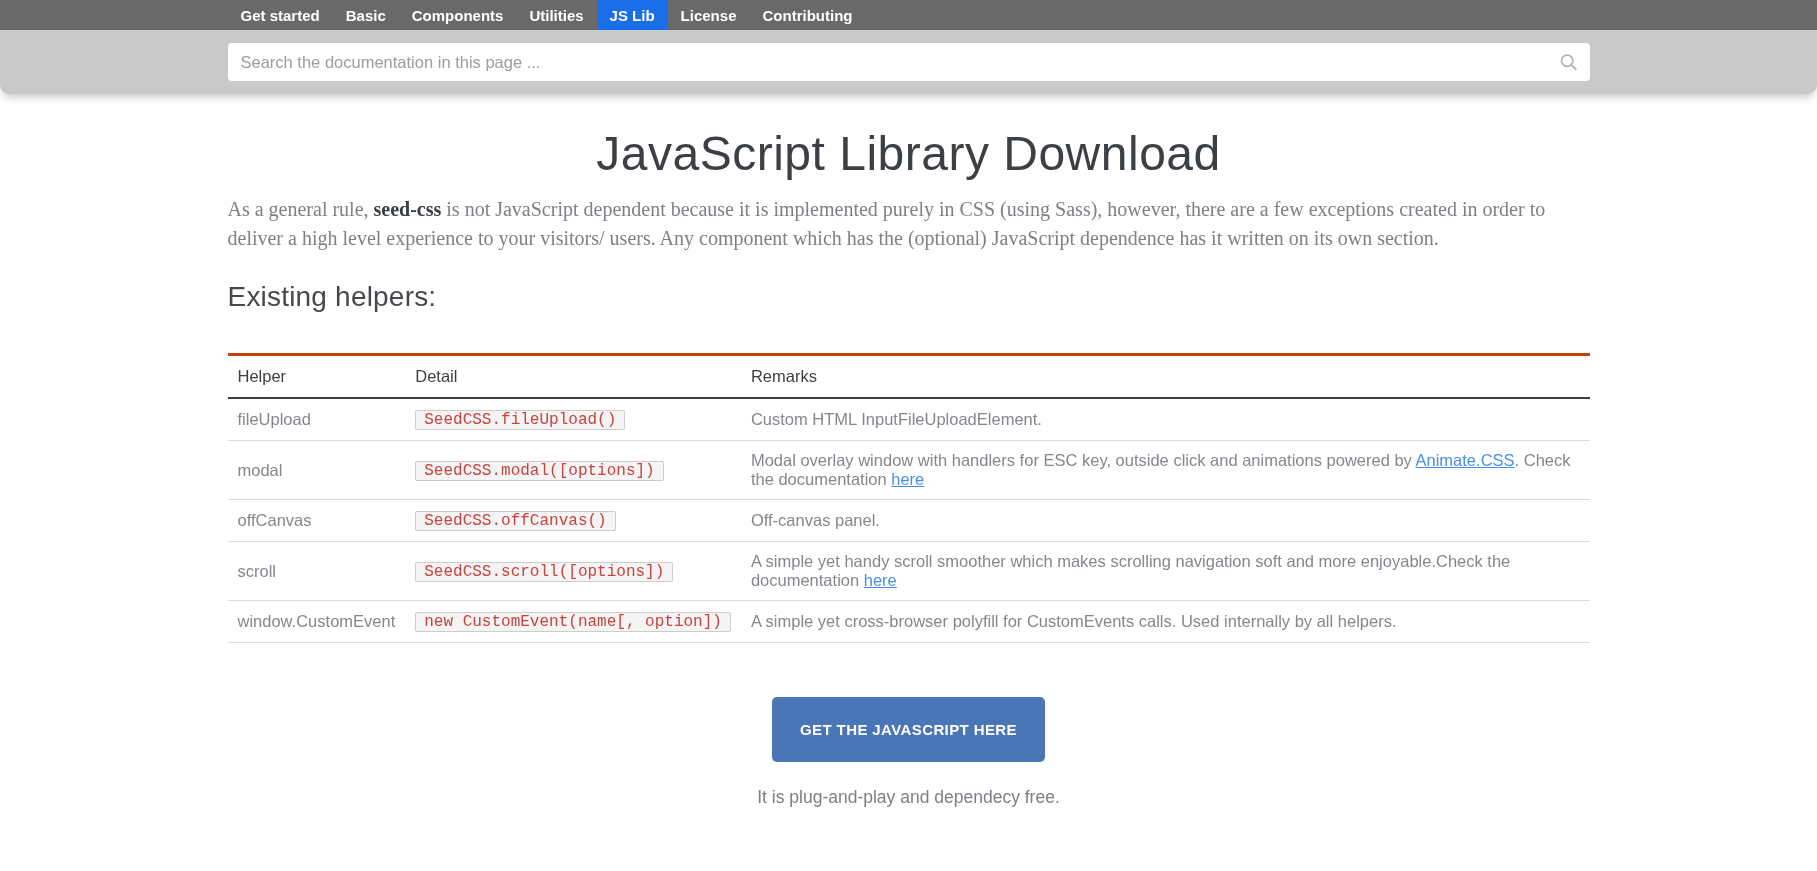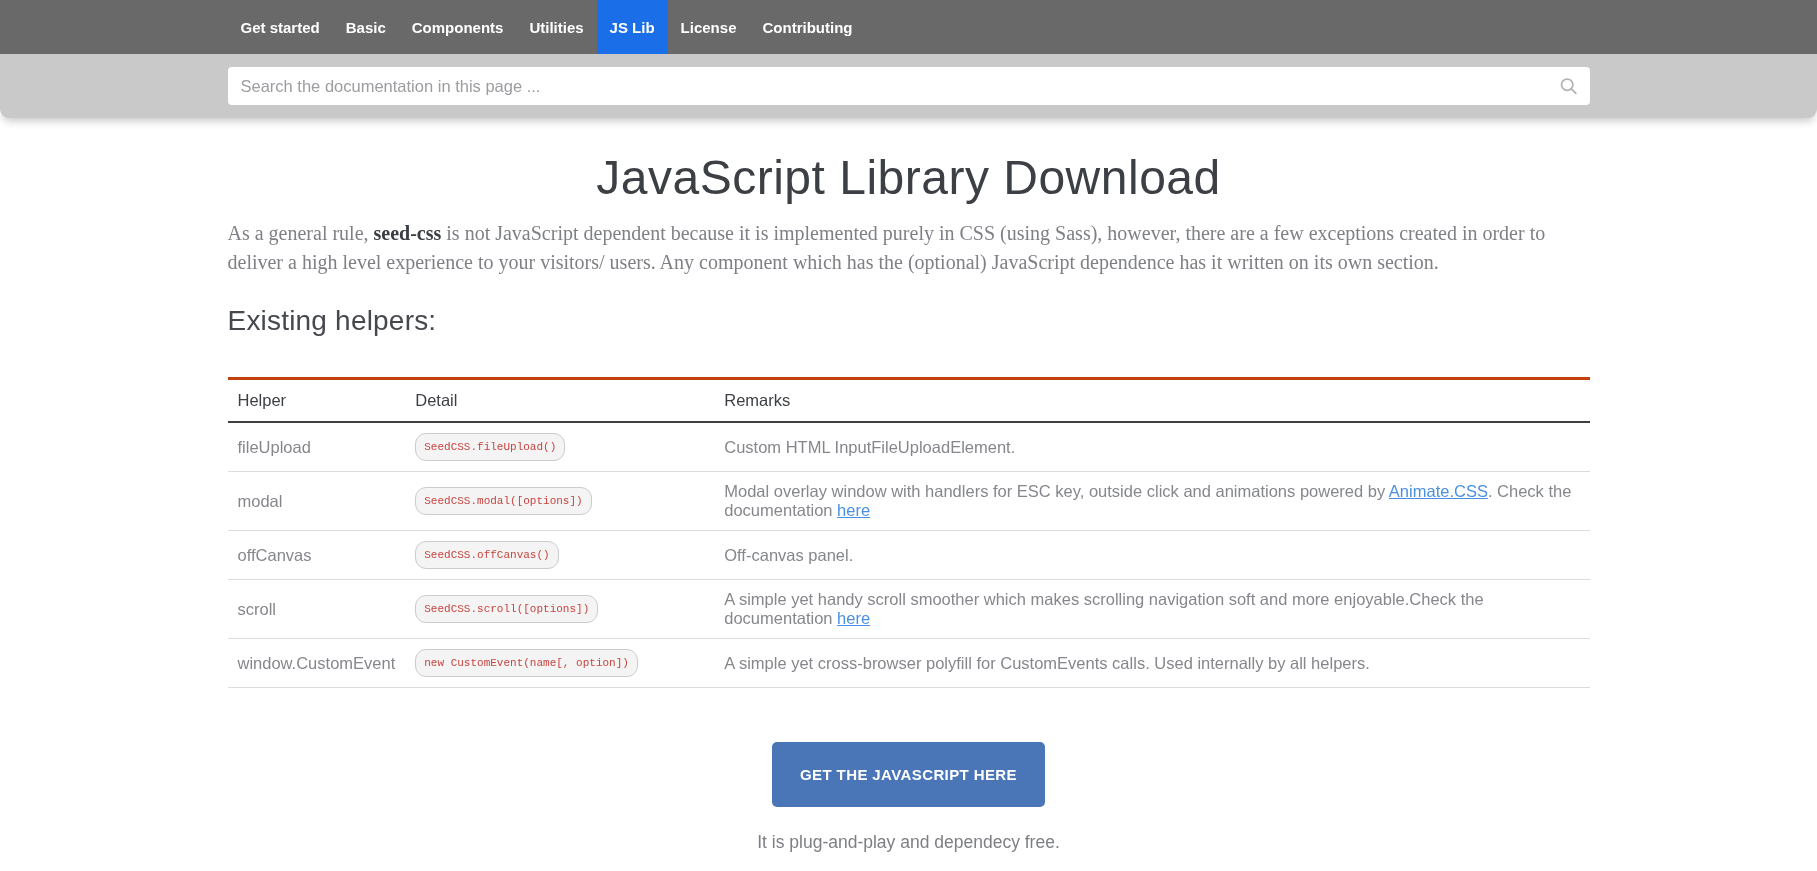--- a/index.html
+++ b/index.html
@@ -20,21 +20,21 @@
   *{box-sizing:border-box;margin:0;padding:0;}
   html,body{background:#ffffff;}
   body{
     width:1817px;height:871px;margin:0 auto;overflow:hidden;
     font-family:"Liberation Sans","DejaVu Sans",sans-serif;
     color:var(--text-dark);
   }
   .container{width:1362px;margin:0 auto;}
 
   
-  .topnav{height:54px;background:var(--nav-bg);}
+  .topnav{height:30px;background:var(--nav-bg);}
   .topnav .container{height:100%;display:flex;align-items:stretch;}
   .nav-item{
     display:flex;align-items:center;padding:0 13px;
     color:#ffffff;font-size:15px;font-weight:700;cursor:pointer;white-space:nowrap;
   }
   .nav-item.active{background:var(--nav-active);}
 
   
   .search-band{
     height:64px;background:var(--band-bg);
@@ -77,23 +77,23 @@
   }
   table.helpers td{
     padding:10px 10px;font-size:16.5px;color:var(--cell-gray);
     border-bottom:1px solid var(--row-border);vertical-align:middle;
   }
   table.helpers col.c1{width:163px;}
   table.helpers col.c2{width:309px;}
   code.chip{
     display:inline-block;
     font-family:"Liberation Mono","DejaVu Sans Mono",monospace;
-    font-size:11px;color:var(--code-red);
+    font-size:16px;color:var(--code-red);
     background:var(--code-bg);border:1px solid var(--code-border);
-    border-radius:11px;padding:7px 8px;white-space:nowrap;
+    border-radius:2px;padding:0 8px;white-space:nowrap;
   }
   a.link{color:var(--link-blue);text-decoration:underline;cursor:pointer;}
 
   
   .cta{margin-top:54px;text-align:center;}
   .cta-button{
     background:var(--button-bg);color:#ffffff;border:none;border-radius:5px;
     font-family:"Liberation Sans","DejaVu Sans",sans-serif;
     font-size:15px;font-weight:700;letter-spacing:.4px;
     padding:24px 28px;cursor:pointer;

